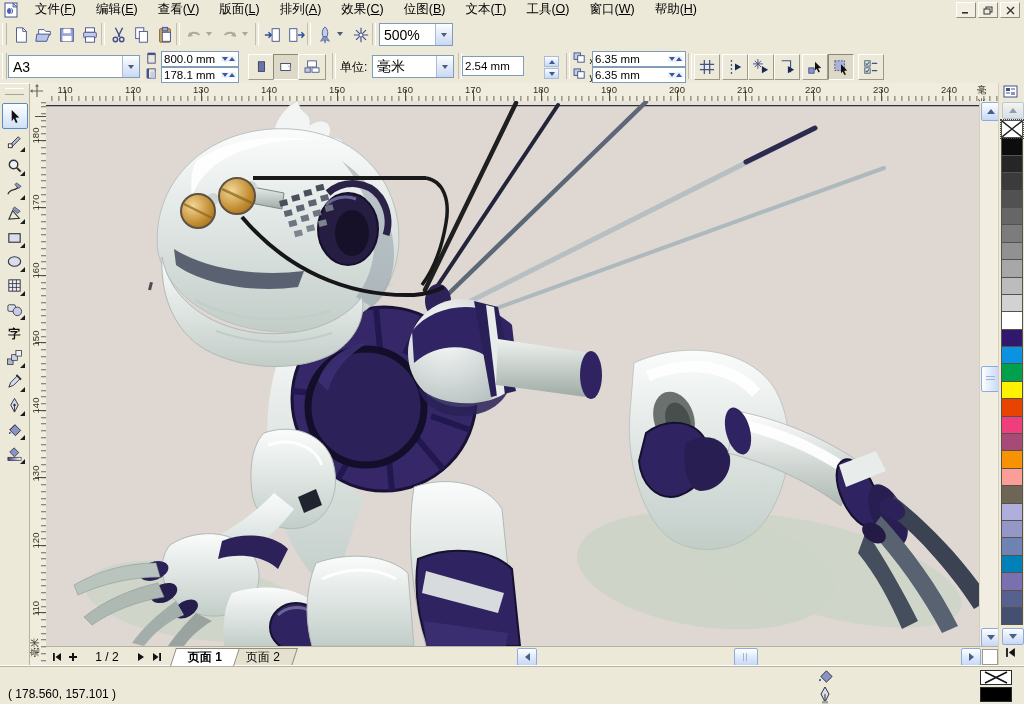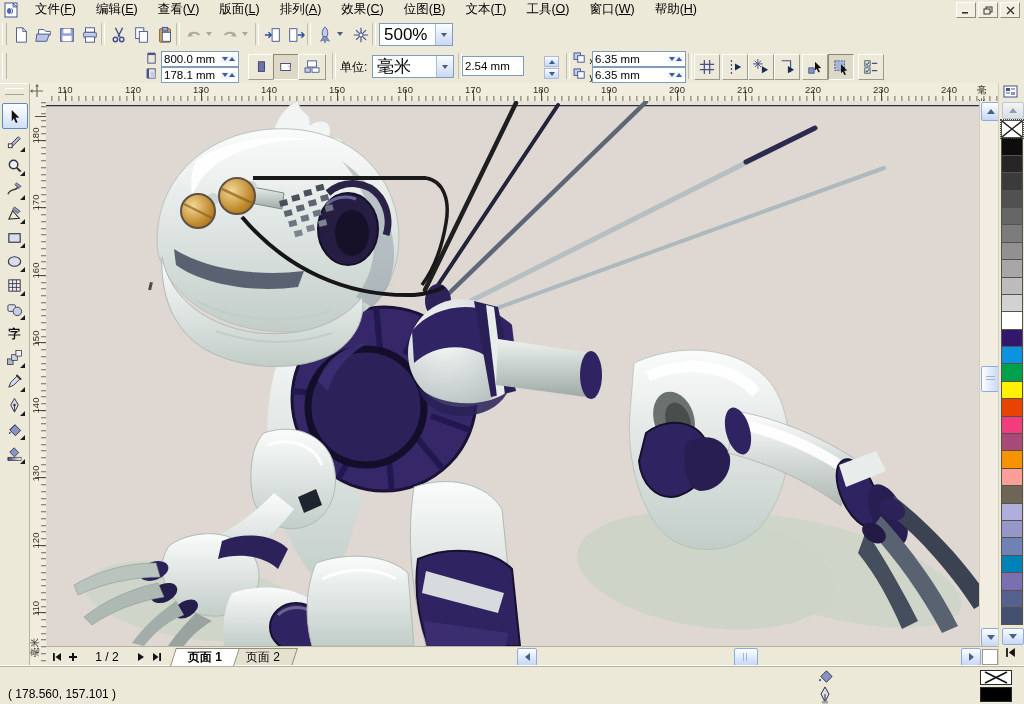--- a/index.html
+++ b/index.html
@@ -25,21 +25,21 @@
   .pbtn{position:absolute;width:24px;height:24px;top:5px;display:flex;align-items:center;justify-content:center;
         background:#ece9d8;border:1px solid;border-color:#fff #9e9a88 #9e9a88 #fff;}
   .pbtn.pressed{border-color:#8a8774 #fff #fff #8a8774;background:#ddd9c6;}
   .sep{position:absolute;top:4px;bottom:4px;width:2px;border-left:1px solid #c3bfac;border-right:1px solid #fff;}
   .ddmini{position:absolute;top:3px;width:12px;height:24px;display:flex;align-items:center;justify-content:center;}
   .tri-d{width:0;height:0;border-left:3.5px solid transparent;border-right:3.5px solid transparent;border-top:4px solid #4d5a7a;}
   .tri-d.dis{border-top-color:#aba894;}
   
   .field{position:absolute;background:#fff;border:1px solid #7f9db9;font-size:11.5px;display:flex;align-items:center;padding:0 2px;}
   .combo{position:absolute;background:#fff;border:1px solid #7f9db9;display:flex;align-items:center;}
-  .combo .txt{flex:1;padding:0 4px;font-size:17px;}
+  .combo .txt{flex:1;padding:0 4px;font-size:14px;}
   .cbtn{width:16px;align-self:stretch;background:linear-gradient(#fdfefe,#c8d8f4);border-left:1px solid #aabbd9;
         display:flex;align-items:center;justify-content:center;}
   .vpair{display:flex;gap:1px;margin-left:auto;align-items:center;background:#eef2fb;padding:1px 1px;}
   .tri-u2{width:0;height:0;border-left:3.5px solid transparent;border-right:3.5px solid transparent;border-bottom:4px solid #3a5a9c;}
   .tri-d2{width:0;height:0;border-left:3.5px solid transparent;border-right:3.5px solid transparent;border-top:4px solid #3a5a9c;}
   .spinstack{position:absolute;width:15px;display:flex;flex-direction:column;gap:1px;}
   .spin{height:9px;background:linear-gradient(#fdfefe,#c8d8f4);border:1px solid #aabbd9;display:flex;align-items:center;justify-content:center;}
   .plabel{position:absolute;top:10px;font-size:12px;}
   
   #rcorner{position:absolute;left:29px;top:83px;width:17px;height:18px;background:#f0edde;border-right:1px solid #b5b2a0;border-bottom:1px solid #8f8c7c;}
@@ -284,20 +284,26 @@
     <span class="combo" style="left:379px;top:4px;width:72px;height:21px">
       <span class="txt">500%</span>
       <span class="cbtn">
           <span class="tri-d"></span>
         </span>
     </span>
   </div>
 
   <div id="propbar">
     <span class="grip"></span>
+    <span class="combo" style="left:8px;top:6px;width:130px;height:21px">
+      <span class="txt">A3</span>
+      <span class="cbtn">
+          <span class="tri-d"></span>
+        </span>
+    </span>
     <span class="abs" style="left:145px;top:3px">
         <svg viewBox="0 0 14 14" width="13" height="13">
           <rect x="3" y="2" width="8" height="10" fill="none" stroke="#44518a"></rect>
           <path d="M3 2h8" stroke="#44518a" stroke-width="2.6"></path>
         </svg>
       </span>
     <span class="abs" style="left:145px;top:18px">
         <svg viewBox="0 0 14 14" width="13" height="13">
           <rect x="3" y="2" width="8" height="10" fill="none" stroke="#44518a"></rect>
           <path d="M3 2v10" stroke="#44518a" stroke-width="2.6"></path>

